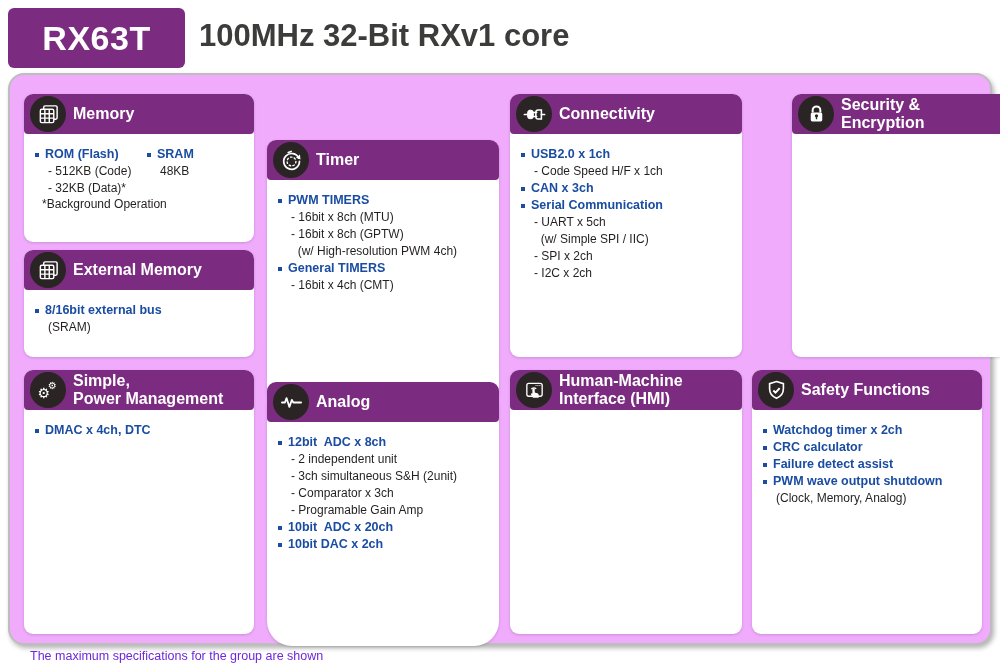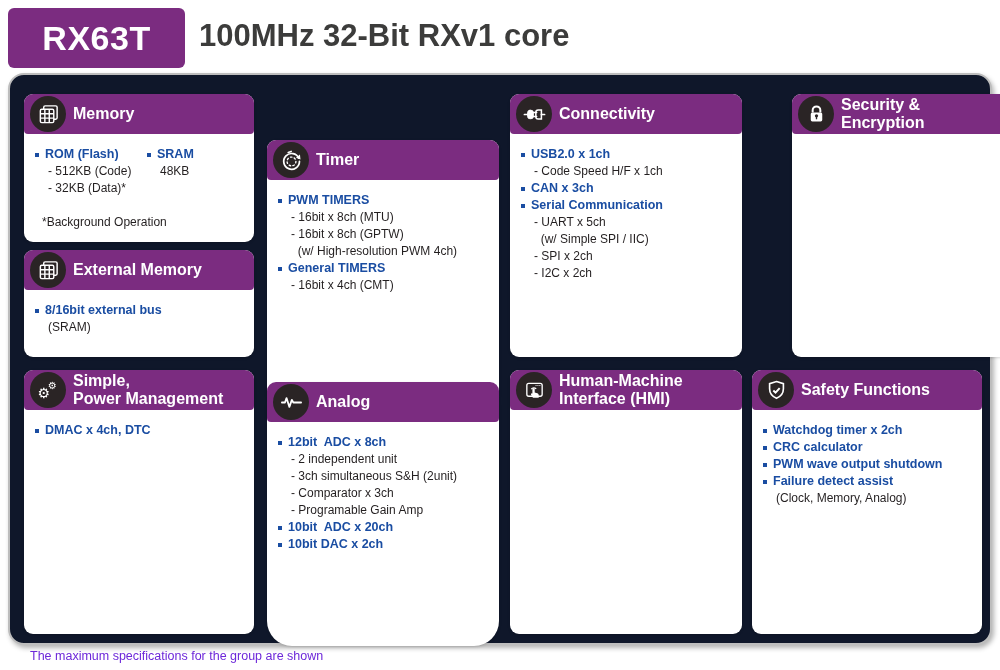--- a/index.html
+++ b/index.html
@@ -7,42 +7,42 @@
   .stage{position:relative;width:1000px;height:670px;background:#fff;overflow:hidden;}
 
   
   .badge{position:absolute;left:8px;top:8px;width:177px;height:60px;
          background:#7b2c80;border-radius:6px;color:#fff;font-weight:bold;
          font-size:34px;display:flex;align-items:center;justify-content:center;letter-spacing:.5px;}
   .page-title{position:absolute;left:199px;top:18px;font-size:31px;font-weight:bold;color:#3c3c3b;}
 
   
   .panel{position:absolute;left:8px;top:73px;width:984px;height:572px;
-         background:#0f172a;border:2px solid #bdbdbd;border-radius:16px;box-sizing:border-box;
+         background:#f0abfc;border:2px solid #bdbdbd;border-radius:16px;box-sizing:border-box;
          box-shadow:2px 3px 5px rgba(0,0,0,.3);}
 
   
   .card{position:absolute;background:#fff;border-radius:9px;box-shadow:0 1px 3px rgba(0,0,0,.16);}
   .card-head{background:#7b2c80;border-radius:9px 9px 4px 4px;height:40px;
              display:flex;align-items:center;gap:7px;padding:0 6px;box-sizing:border-box;}
   .card-title{color:#fff;font-weight:bold;font-size:16px;line-height:1.13;white-space:pre-line;}
   .icon-circle{width:36px;height:36px;border-radius:50%;background:#2a2425;flex:none;
                display:flex;align-items:center;justify-content:center;}
   .icon-circle svg{display:block;}
   .card-body{padding:12px 10px 8px 10px;}
 
   .it{font-size:12px;color:#231f20;line-height:17px;white-space:pre-wrap;}
   .it-primary{color:#1a4da2;font-weight:bold;position:relative;padding-left:11px;font-size:12.5px;}
   .it-primary::before{content:"";position:absolute;left:1px;top:7px;width:4px;height:4px;background:#1a4da2;}
   .it-sub{padding-left:14px;}
 
   .mem-cols{display:flex;}
   .mem-col1{width:112px;flex:none;}
   .mem-col2{flex:1;}
-  .footnote{font-size:12px;color:#231f20;margin-top:18px;padding-left:8px;}
+  .footnote{font-size:12px;color:#231f20;padding-left:8px;}
 
   
   .card-memory{left:14px;top:19px;width:230px;height:148px;}
   .card-external{left:14px;top:175px;width:230px;height:107px;}
   .card-timer{left:257px;top:19px;width:232px;height:263px;margin-top:46px;}
   .card-connectivity{left:500px;top:19px;width:232px;height:263px;}
   .card-security{left:742px;top:19px;width:230px;height:263px;margin-left:40px;}
   .card-system{left:14px;top:295px;width:230px;height:264px;}
   .card-analog{left:257px;top:307px;width:232px;height:264px;border-radius:25px;}
   .card-hmi{left:500px;top:295px;width:232px;height:264px;}
@@ -237,22 +237,22 @@
           <svg width="23" height="23" viewBox="0 0 24 24">
             <path d="M12 2.6l7.2 2.3v5.4c0 4.7-3.1 8.2-7.2 9.8-4.1-1.6-7.2-5.1-7.2-9.8V4.9L12 2.6z" fill="none" stroke="#fff" stroke-width="1.7"></path>
             <path d="M8.7 12l2.3 2.3 4.3-4.8" fill="none" stroke="#fff" stroke-width="2"></path>
           </svg>
         </span>
         <span class="card-title">Safety Functions</span>
       </div>
       <div class="card-body">
           <div class="it it-primary">Watchdog timer x 2ch</div>
           <div class="it it-primary">CRC calculator</div>
+          <div class="it it-primary">Failure detect assist</div>
           <div class="it it-primary">PWM wave output shutdown</div>
-          <div class="it it-primary">Failure detect assist</div>
           <div class="it it-sub">(Clock, Memory, Analog)</div>
         </div>
     </div>
 
   </div>
 
   <div class="footer-note">The maximum specifications for the group are shown</div>
 </div>
 
 </body></html>

